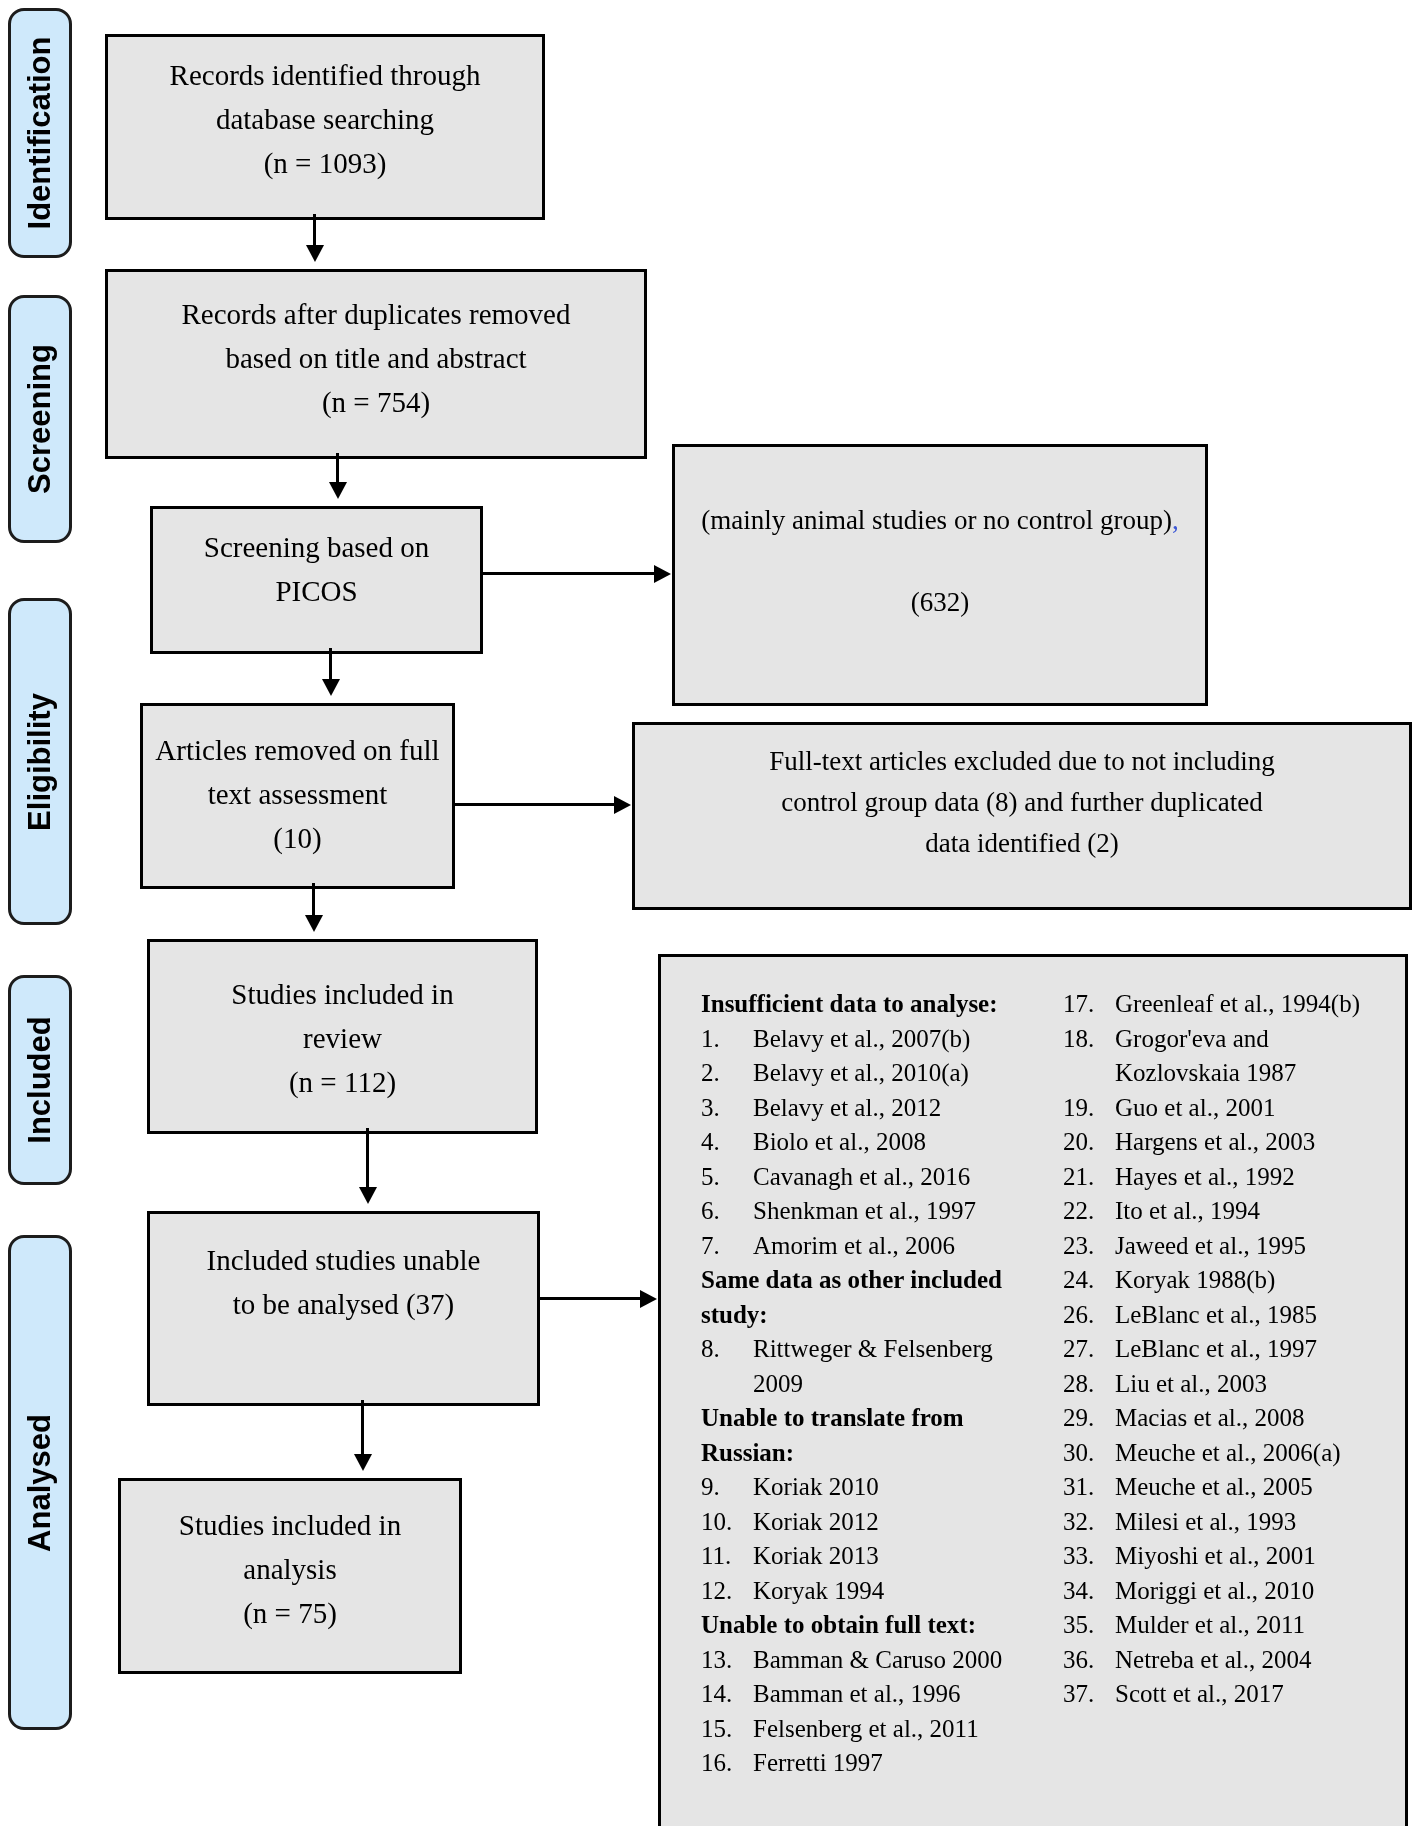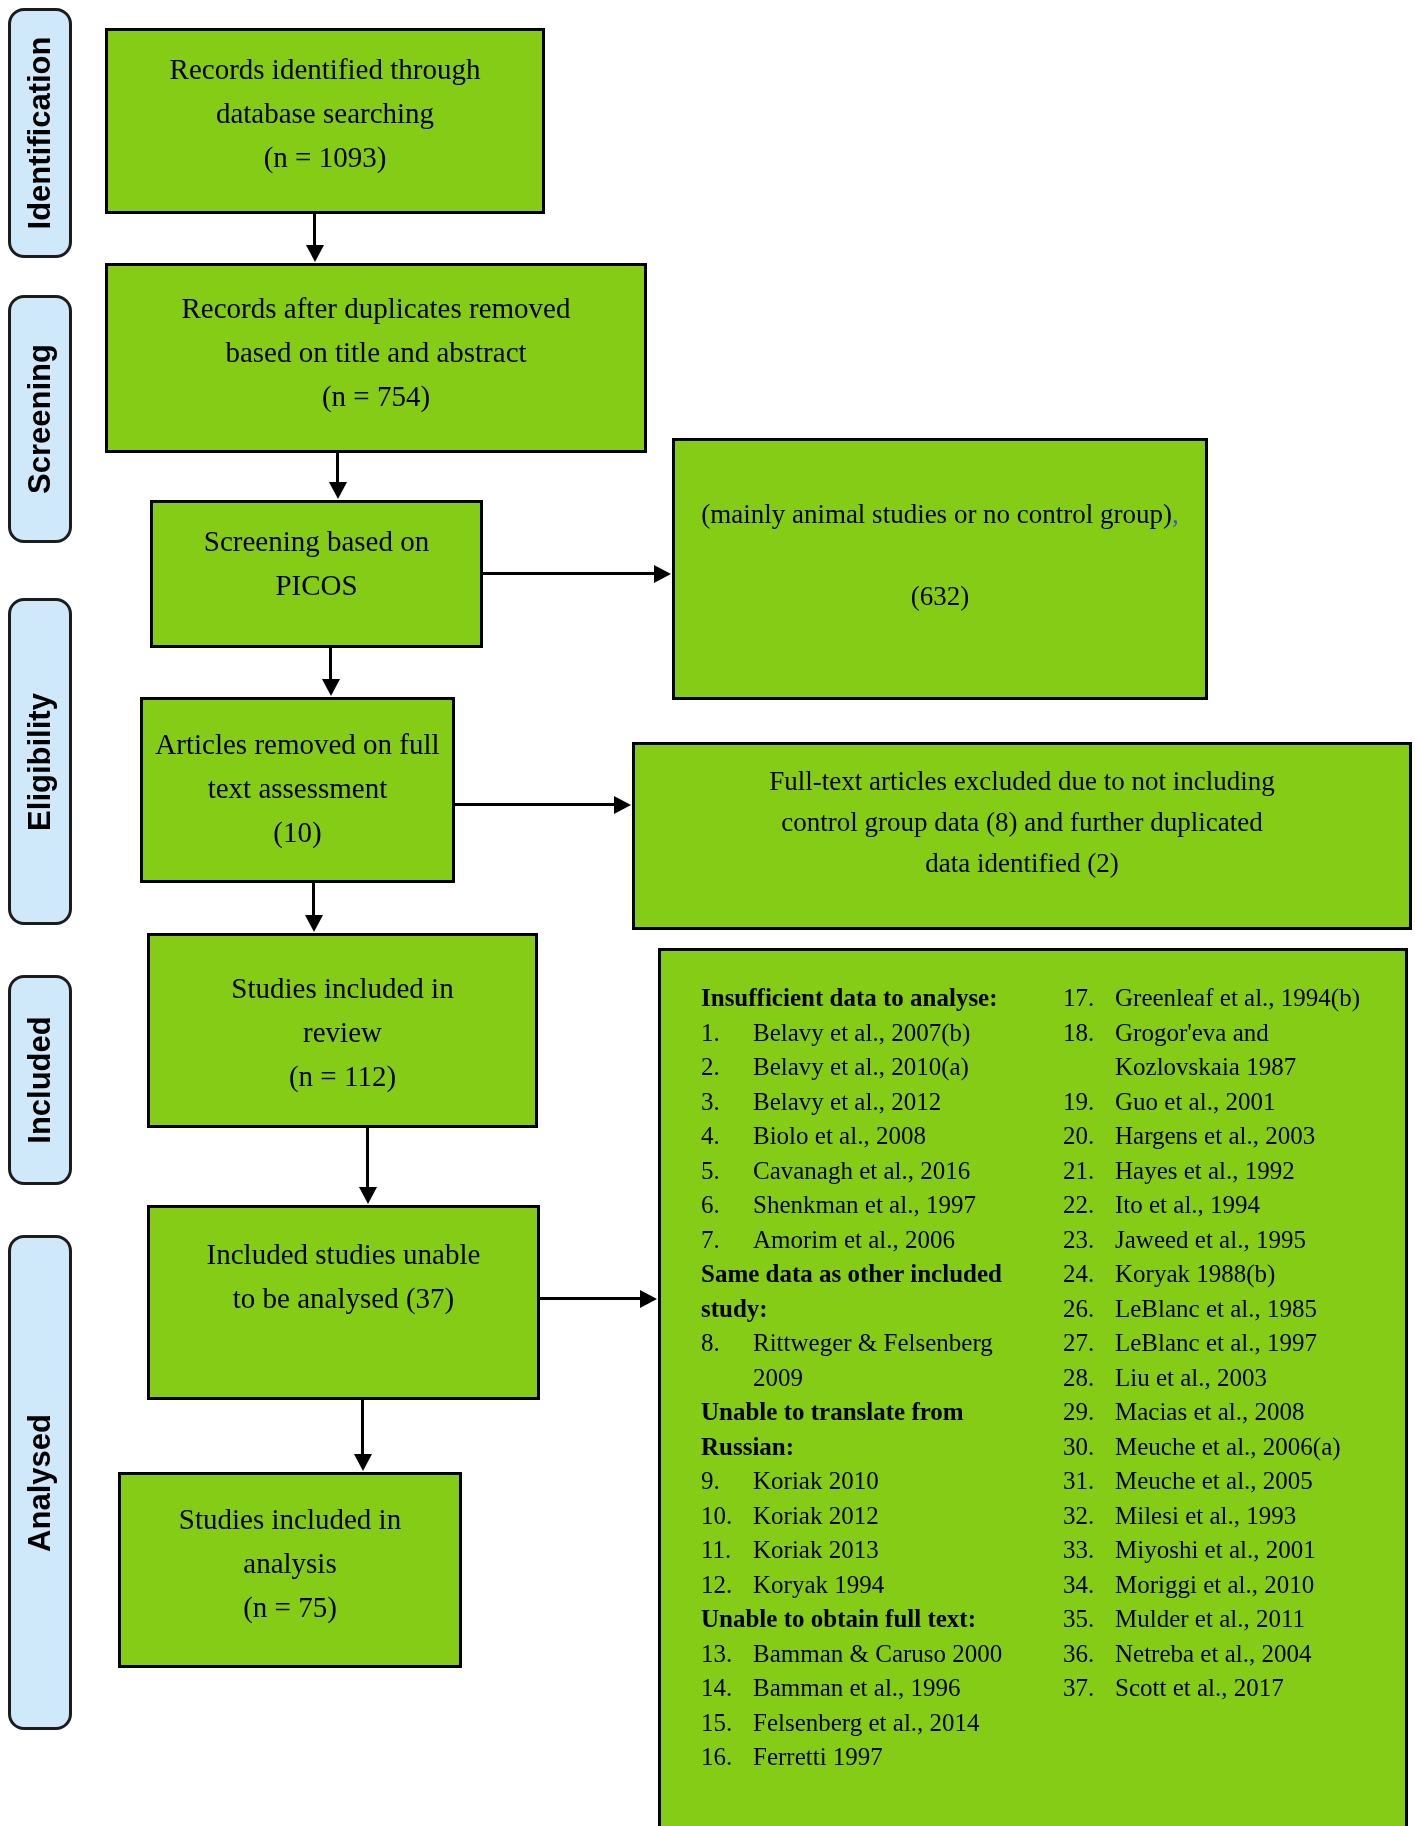--- a/index.html
+++ b/index.html
@@ -17,21 +17,21 @@
     display:flex; align-items:center; justify-content:center;
   }
   .stage span {
     transform:rotate(-90deg); white-space:nowrap;
     font-family:"Liberation Sans", sans-serif;
     font-weight:bold; font-size:31px; color:#000;
   }
 
   
   .fbox, .rbox, .list-box {
-    position:absolute; background:#84cc16; border:3px solid #000;
+    position:absolute; background:#e5e5e5; border:3px solid #000;margin-top:6px;
   }
   .fbox {
     font-size:29px; line-height:44px; text-align:center;
     white-space:pre-line; padding:18px 6px 0 6px;
   }
   .rbox {
     font-size:27px; line-height:41px; text-align:center;
     white-space:pre-line; padding:12px 4px 0 4px;
   }
   .blue-mark { color:var(--annotation-blue,#3b57d6); }
@@ -105,21 +105,21 @@
 
   <div class="fbox" style="left:118px;top:1472px;width:344px;height:196px;padding-top:22px;">Studies included in
 analysis
 (n = 75)</div>
 
   <div class="rbox" style="left:672px;top:438px;width:536px;height:262px;">
     <div><span>(mainly animal studies or no control group)</span><span class="blue-mark">,</span></div>
     <div>(632)</div>
   </div>
 
-  <div class="rbox" style="left:632px;top:742px;width:780px;height:188px;padding-top:16px;">Full-text articles excluded due to not including
+  <div class="rbox" style="left:632px;top:716px;width:780px;height:188px;padding-top:16px;">Full-text articles excluded due to not including
 control group data (8) and further duplicated
 data identified (2)</div>
 
   <div class="list-box" style="left:658px;top:948px;width:750px;height:907px;">
     <div class="list-cols">
       <div class="col-left">
           <div class="list-header">Insufficient data to analyse:</div>
           <div class="li-row">
             <span class="li-num">1.</span>
             <span class="li-txt">Belavy et al., 2007(b)</span>
@@ -177,21 +177,21 @@
           <div class="li-row">
             <span class="li-num">13.</span>
             <span class="li-txt">Bamman &amp; Caruso 2000</span>
           </div>
           <div class="li-row">
             <span class="li-num">14.</span>
             <span class="li-txt">Bamman et al., 1996</span>
           </div>
           <div class="li-row">
             <span class="li-num">15.</span>
-            <span class="li-txt">Felsenberg et al., 2014</span>
+            <span class="li-txt">Felsenberg et al., 2011</span>
           </div>
           <div class="li-row">
             <span class="li-num">16.</span>
             <span class="li-txt">Ferretti 1997</span>
           </div>
         </div>
       <div class="col-right">
           <div class="li-row">
             <span class="li-num">17.</span>
             <span class="li-txt">Greenleaf et al., 1994(b)</span>

